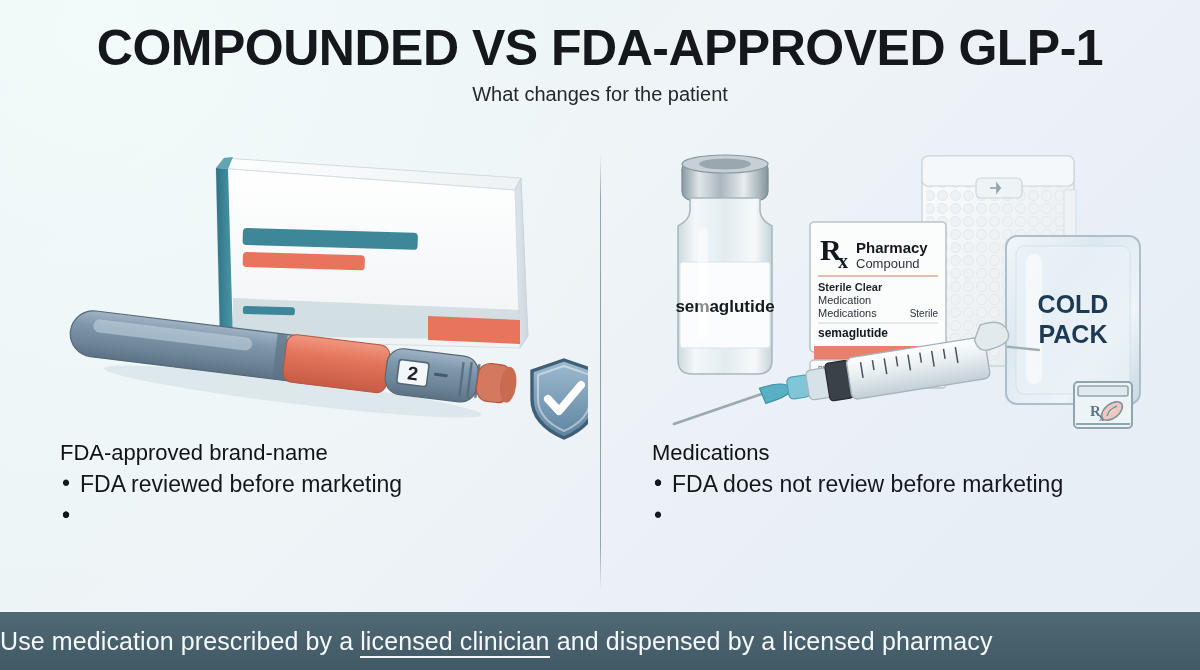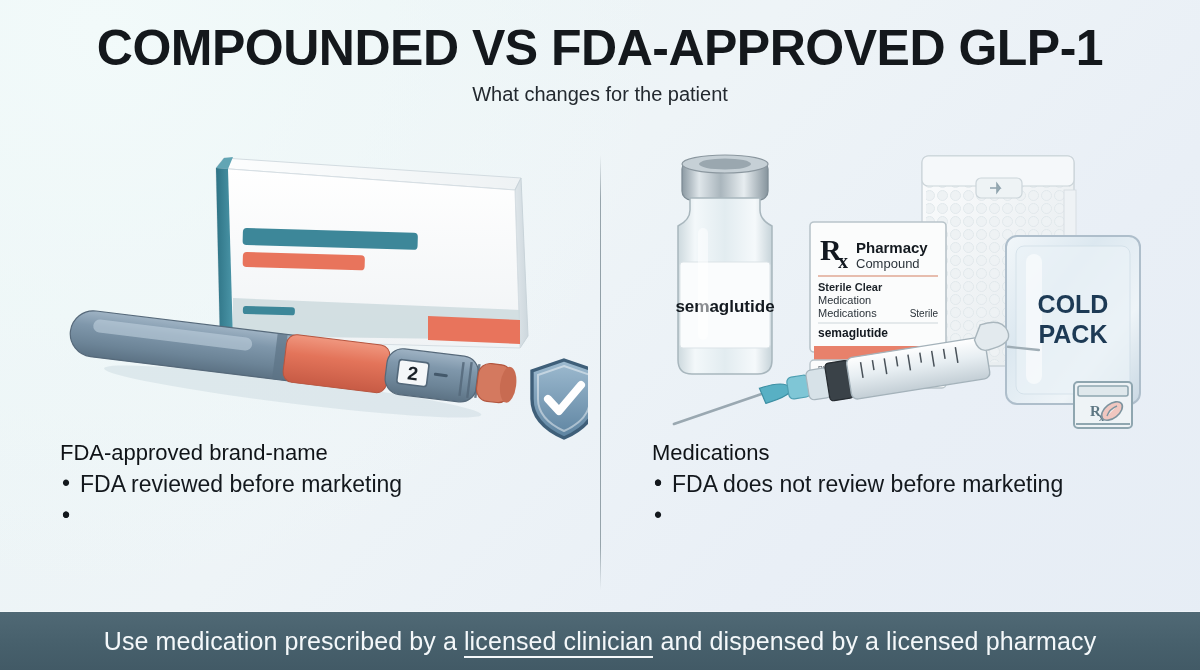--- a/index.html
+++ b/index.html
@@ -43,21 +43,21 @@
   .blist li{
     position:relative;padding-left:20px;
     font-size:23px;line-height:1.28;color:#13181d;margin-top:2px;
   }
   .blist li .bullet{position:absolute;left:2px;top:-1px;font-size:23px;line-height:1.28;color:#13181d;}
 
   
   .footer{
     position:absolute;left:0;bottom:0;width:1200px;height:58px;
     background:linear-gradient(180deg,#506975 0%,#47606c 55%,#425a66 100%);
-    display:flex;align-items:center;justify-content:center;
+    display:flex;align-items:center;
     box-shadow:0 -1px 0 rgba(255,255,255,.35);
   }
   .footer .txt{
     color:#f4f8fa;font-size:25px;font-weight:400;letter-spacing:.1px;white-space:nowrap;
   }
   .footer .u{border-bottom:2px solid #f4f8fa;padding-bottom:1px;}
 
   
   .art{position:absolute;}
   .art svg{display:block;}

